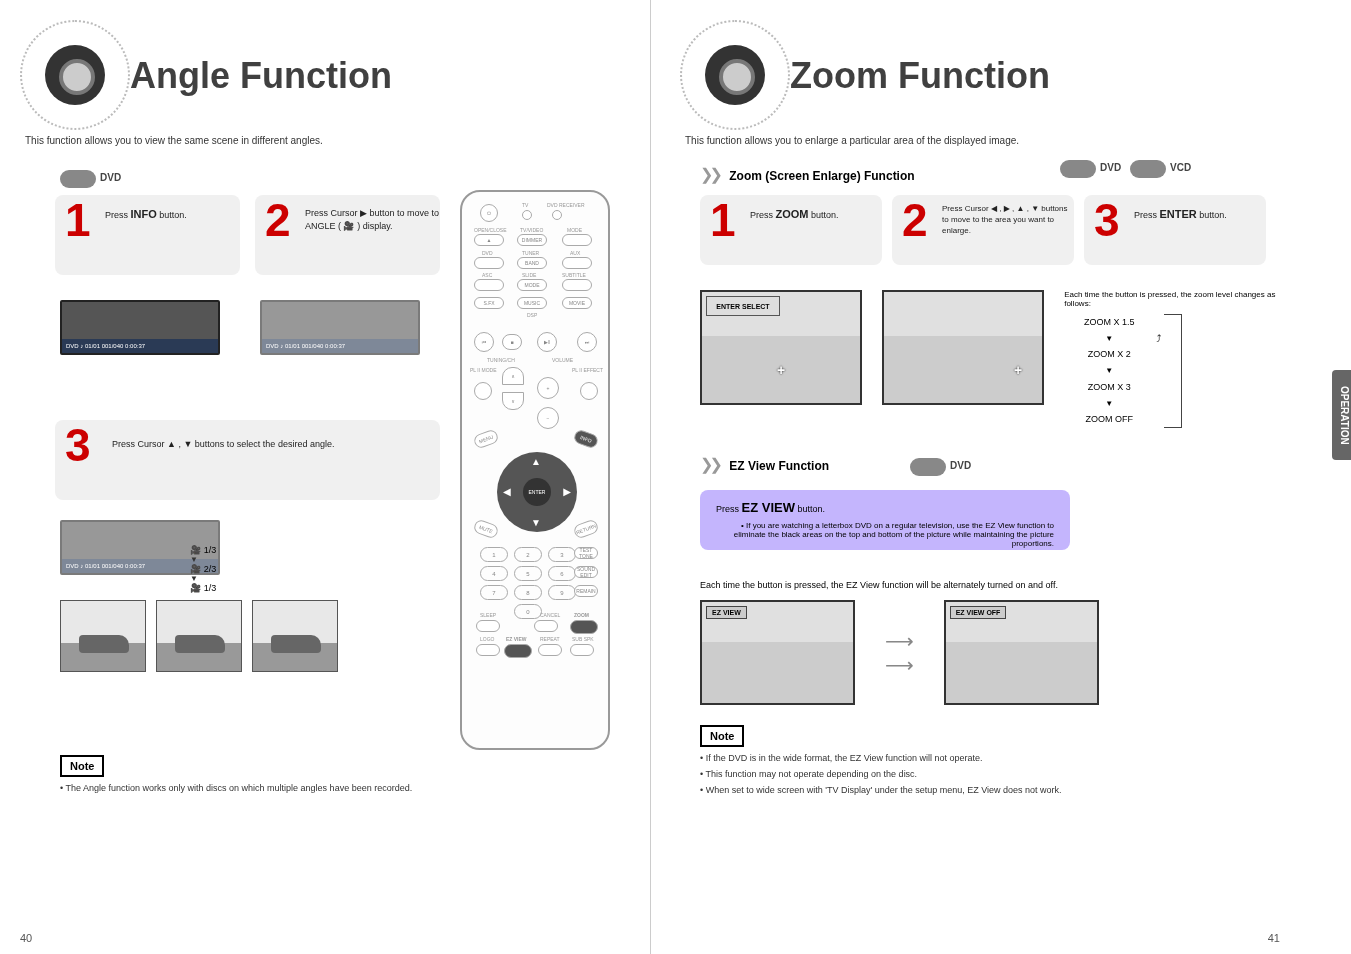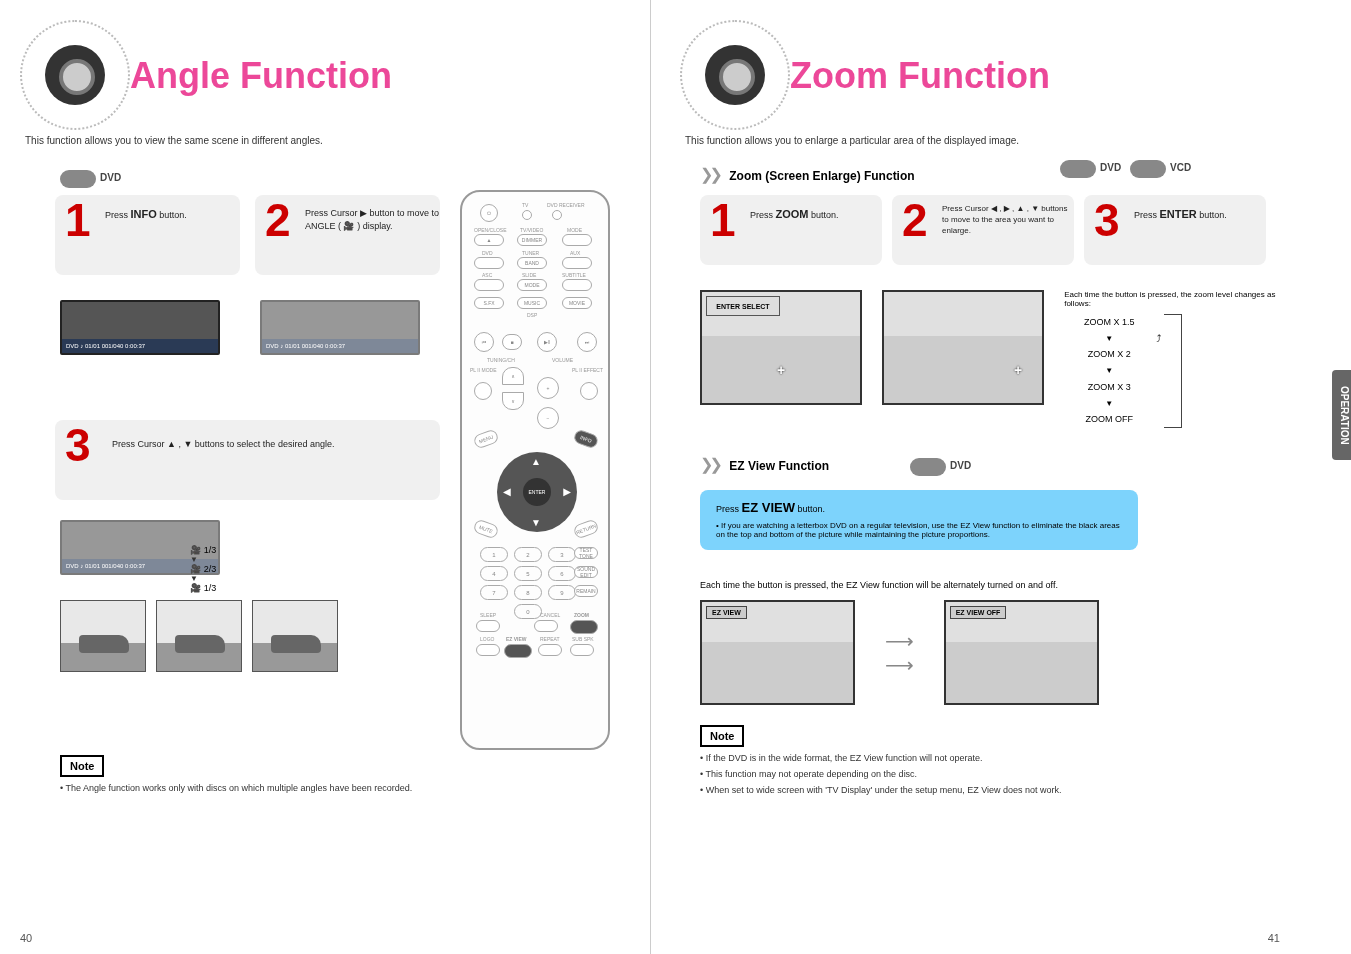--- a/index.html
+++ b/index.html
@@ -80,21 +80,21 @@
     position: absolute;
     left: 20px;
     top: 20px;
   }
   .main-title {
     position: absolute;
     left: 130px;
     top: 55px;
     font-size: 36px;
     font-weight: bold;
-    color: #ec4899;
+    color: #404040;
   }
   .sub-desc {
     position: absolute;
     left: 25px;
     top: 130px;
     font-size: 10px;
     color: #333;
     max-width: 600px;
   }
   .dot-pill {
@@ -368,23 +368,23 @@
     writing-mode: vertical-rl;
     border-radius: 4px 0 0 4px;
   }
   .ez-section {
     position: absolute;
     left: 40px;
     top: 490px;
     width: 580px;
   }
   .ez-step-box {
-    width: 438px;
+    width: 370px;
     height: 60px;
-    background: #7dd3fc;
+    background: #c4b5fd;
     border-radius: 8px;
     padding: 10px 16px;
     font-size: 9px;
     position: relative;
   }
   .ez-step-box .step-bold {
     font-size: 13px;
   }
   .ez-toggle-note {
     font-size: 9px;
@@ -670,21 +670,21 @@
     <span style="font-size:12px; font-weight:bold; margin-left:6px;">EZ View Function</span>
   </div>
   <div class="dot-pill" style="left:250px; top:458px;"></div>
   <div class="dvd-label" style="left:290px; top:460px;">DVD</div>
 
   <div class="ez-section">
     <div class="ez-step-box">
       <span>Press</span>
       <span class="step-bold">EZ VIEW</span>
       <span>button.</span>
-      <div style="font-size:8px; margin-top:6px;">• If you are watching a letterbox DVD on a regular television, use the EZ View function to eliminate the black areas on the top and bottom of the picture while maintaining the picture proportions.</div>
+      <div style="font-size:8px; margin-top:6px;text-align:right;">• If you are watching a letterbox DVD on a regular television, use the EZ View function to eliminate the black areas on the top and bottom of the picture while maintaining the picture proportions.</div>
     </div>
 
     <div class="ez-toggle-note">Each time the button is pressed, the EZ View function will be alternately turned on and off.</div>
 
     <div class="ez-thumb-row">
       <div class="ez-thumb">
         <div class="tag">EZ VIEW</div>
       </div>
       <div class="dashed-lines">⟶<br>⟶</div>
       <div class="ez-thumb">

